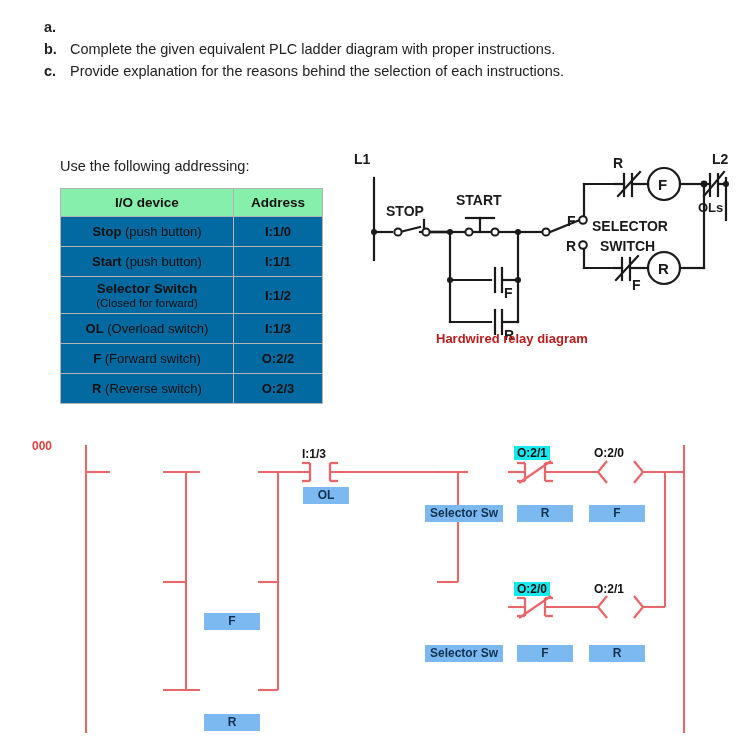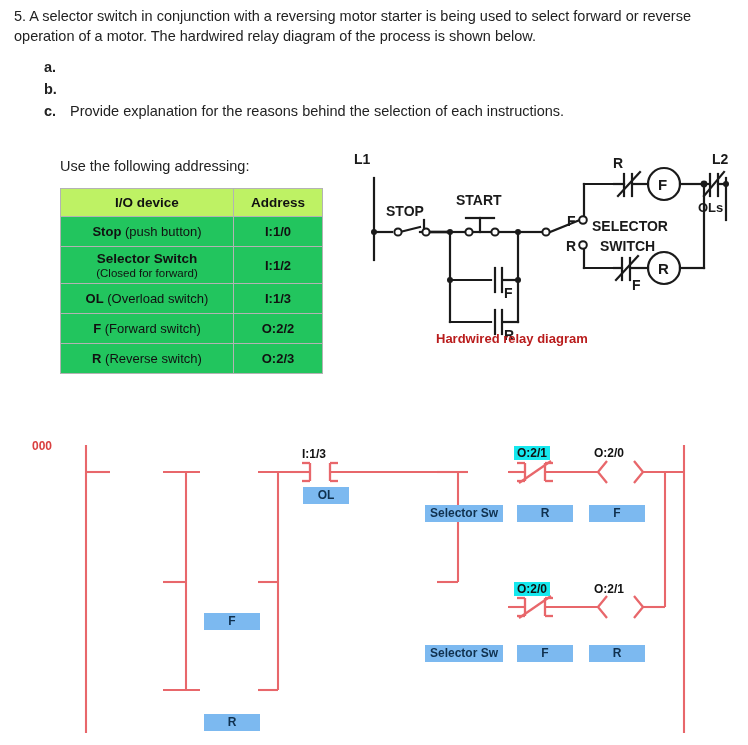--- a/index.html
+++ b/index.html
@@ -48,28 +48,28 @@
     border-collapse: collapse;
     border: 1px solid #9a9a9a;
   }
   #io-table td, #io-table th {
     border: 1px solid #b3b3b3;
     padding: 0;
     text-align: center;
     vertical-align: middle;
   }
   #io-table thead th {
-    background: #bef264;
+    background: #86efac;
     font-size: 13.5px;
     font-weight: bold;
     height: 27px;
     color: #111;
   }
   #io-table tbody td {
-    background: #22c55e;
+    background: #0369a1;
     font-size: 13px;
     color: #111;
     height: 29px;
   }
   .col-dev { width: 172px; }
   .col-addr { width: 88px; font-weight: bold; font-size: 13.5px; }
   .dev-name { font-weight: bold; }
   .dev-note { font-weight: normal; }
   .dev-two-line .dev-name { display: block; font-size: 13.5px; line-height: 15px; }
   .dev-two-line .dev-note { display: block; font-size: 11.5px; line-height: 14px; }
@@ -112,27 +112,27 @@
     position: absolute;
     font-size: 12px;
     font-weight: bold;
     color: #d94040;
   }
 </style>
 </head>
 <body>
 
 <div class="abs" id="question-block">
-  <div id="question-stem">5. A selector switch in conjunction with a reversing motor starter is being used to select forward or reverse operation of a motor. The hardwired relay diagram of the process is shown below.</div>
   <ul class="sub-list">
     <li class="sub-item">
       <span class="sub-marker">a.</span>
     </li>
     <li class="sub-item">
       <span class="sub-marker">b.</span>
+      <span>Complete the given equivalent PLC ladder diagram with proper instructions.</span>
     </li>
     <li class="sub-item">
       <span class="sub-marker">c.</span>
       <span>Provide explanation for the reasons behind the selection of each instructions.</span>
     </li>
   </ul>
 </div>
 
 <div class="abs" id="addressing-caption">Use the following addressing:</div>
 
@@ -143,20 +143,27 @@
       <th class="col-addr">Address</th>
     </tr>
   </thead>
   <tbody>
     <tr>
       <td class="col-dev">
         <span class="dev-name">Stop</span>
         <span class="dev-note">(push button)</span>
       </td>
       <td class="col-addr">I:1/0</td>
+    </tr>
+    <tr>
+      <td class="col-dev">
+        <span class="dev-name">Start</span>
+        <span class="dev-note">(push button)</span>
+      </td>
+      <td class="col-addr">I:1/1</td>
     </tr>
     <tr class="tall">
       <td class="col-dev dev-two-line">
         <span class="dev-name">Selector Switch</span>
         <span class="dev-note">(Closed for forward)</span>
       </td>
       <td class="col-addr">I:1/2</td>
     </tr>
     <tr>
       <td class="col-dev">

